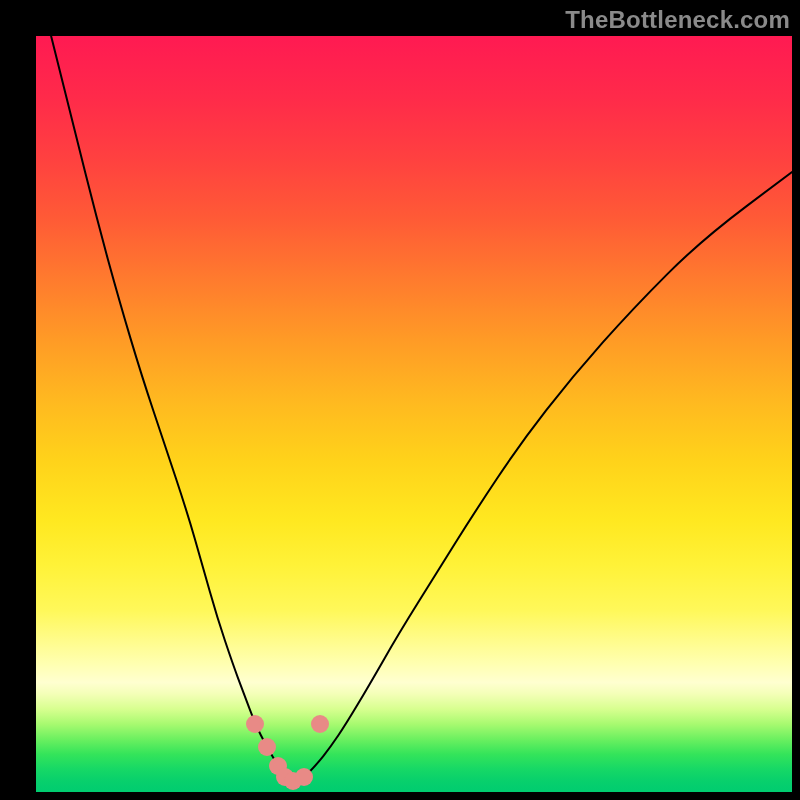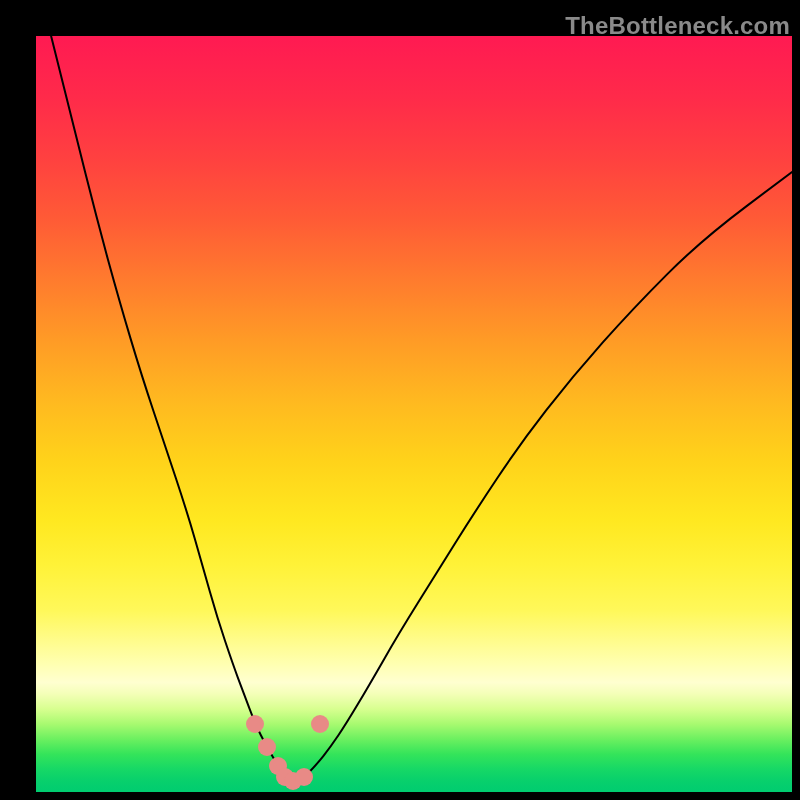--- a/index.html
+++ b/index.html
@@ -77,21 +77,21 @@
     width: 18px;
     height: 18px;
     margin-left: -9px;
     margin-top: -9px;
     border-radius: 50%;
     background: #e88a86;
     pointer-events: none;
   }
   .watermark {
     position: absolute;
-    top: 12px;
+    top: 6px;
     right: 10px;
     font-family: Arial, Helvetica, sans-serif;
     font-size: 24px;
     font-weight: 600;
     color: #8a8a8a;
     letter-spacing: 0.2px;
   }
 </style>
 </head>
 <body>

